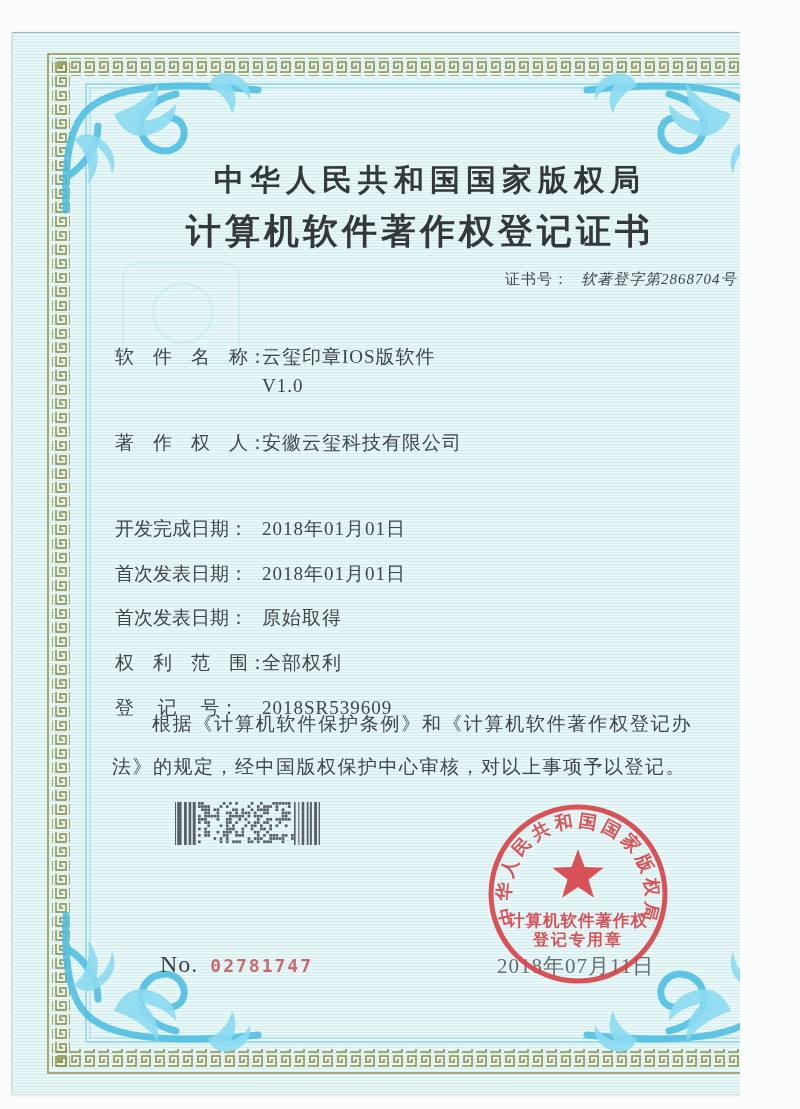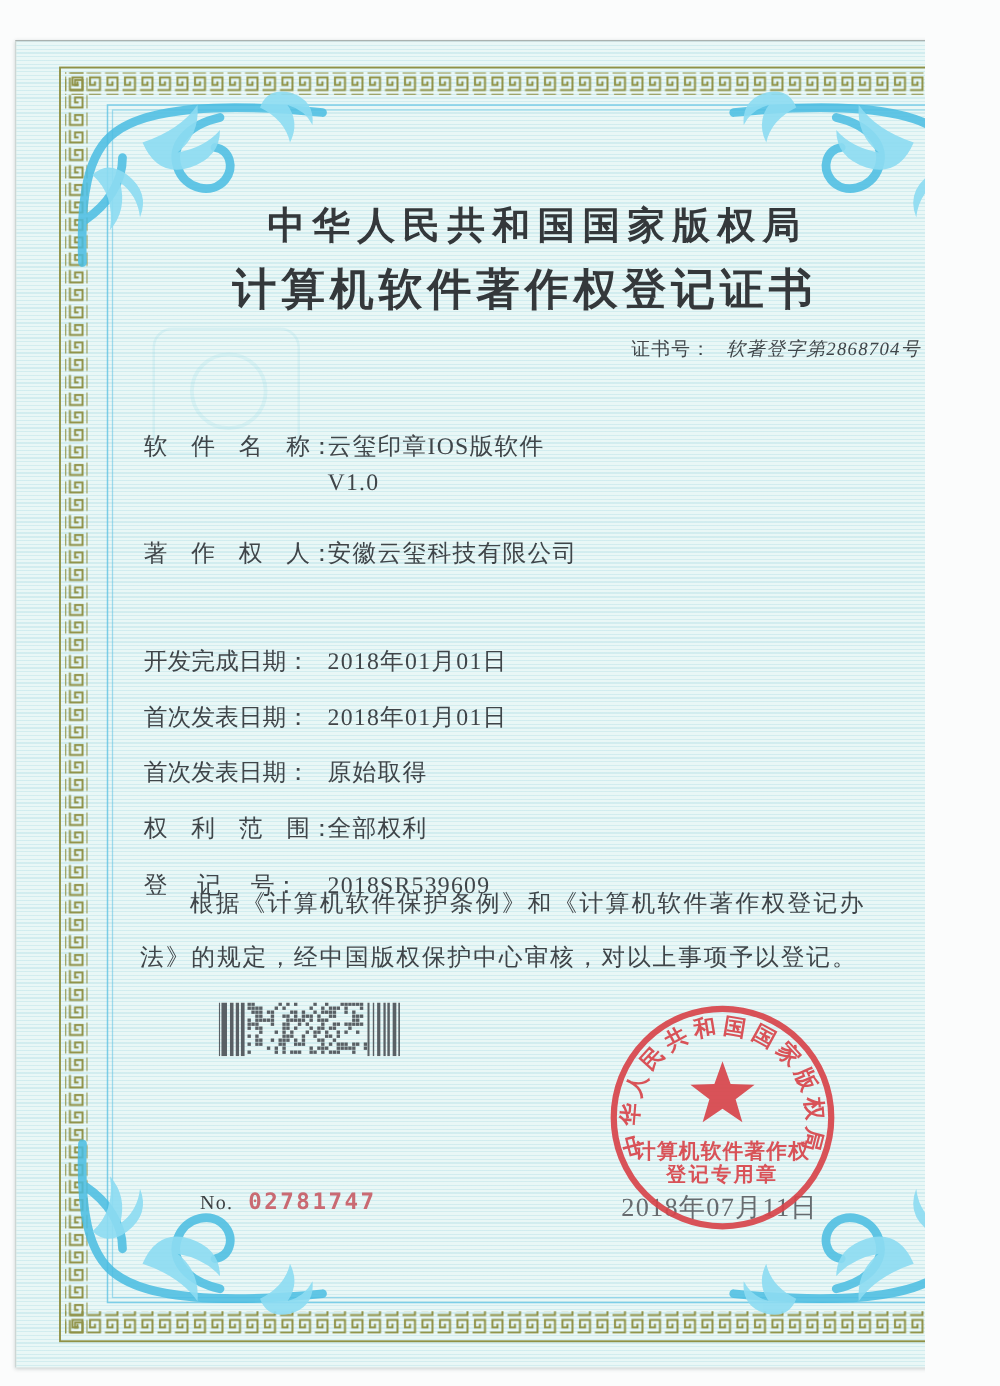--- a/index.html
+++ b/index.html
@@ -76,21 +76,21 @@
     position:absolute;left:497px;top:952px;font-size:21px;letter-spacing:1px;
     color:var(--date-gray);z-index:1;white-space:nowrap;
   }
   .seal{position:absolute;left:483px;top:799px;width:190px;height:190px;z-index:2;opacity:.92;}
   .seal text{font-family:"Liberation Serif",serif;fill:var(--seal-red);}
   .seal .ring{font-size:18px;font-weight:700;letter-spacing:4.5px;}
   .seal .l1{font-size:16.5px;font-weight:700;letter-spacing:1px;}
   .seal .l2{font-size:16px;font-weight:700;letter-spacing:2px;}
 
   .no-line{position:absolute;left:160px;top:951px;white-space:nowrap;z-index:1;}
-  .no-label{font-size:16px;color:#3c4043;letter-spacing:1px;}
+  .no-label{font-size:24px;color:#3c4043;letter-spacing:1px;}
   .no-value{font-family:"DejaVu Sans Mono",monospace;font-size:18px;color:var(--number-red);letter-spacing:2px;margin-left:12px;font-weight:bold;}
 </style>
 </head>
 <body>
 
 <div class="page">
 
   <div class="paper"></div>
 
   <svg class="frame-svg" viewBox="0 0 788 1062" xmlns="http://www.w3.org/2000/svg">

